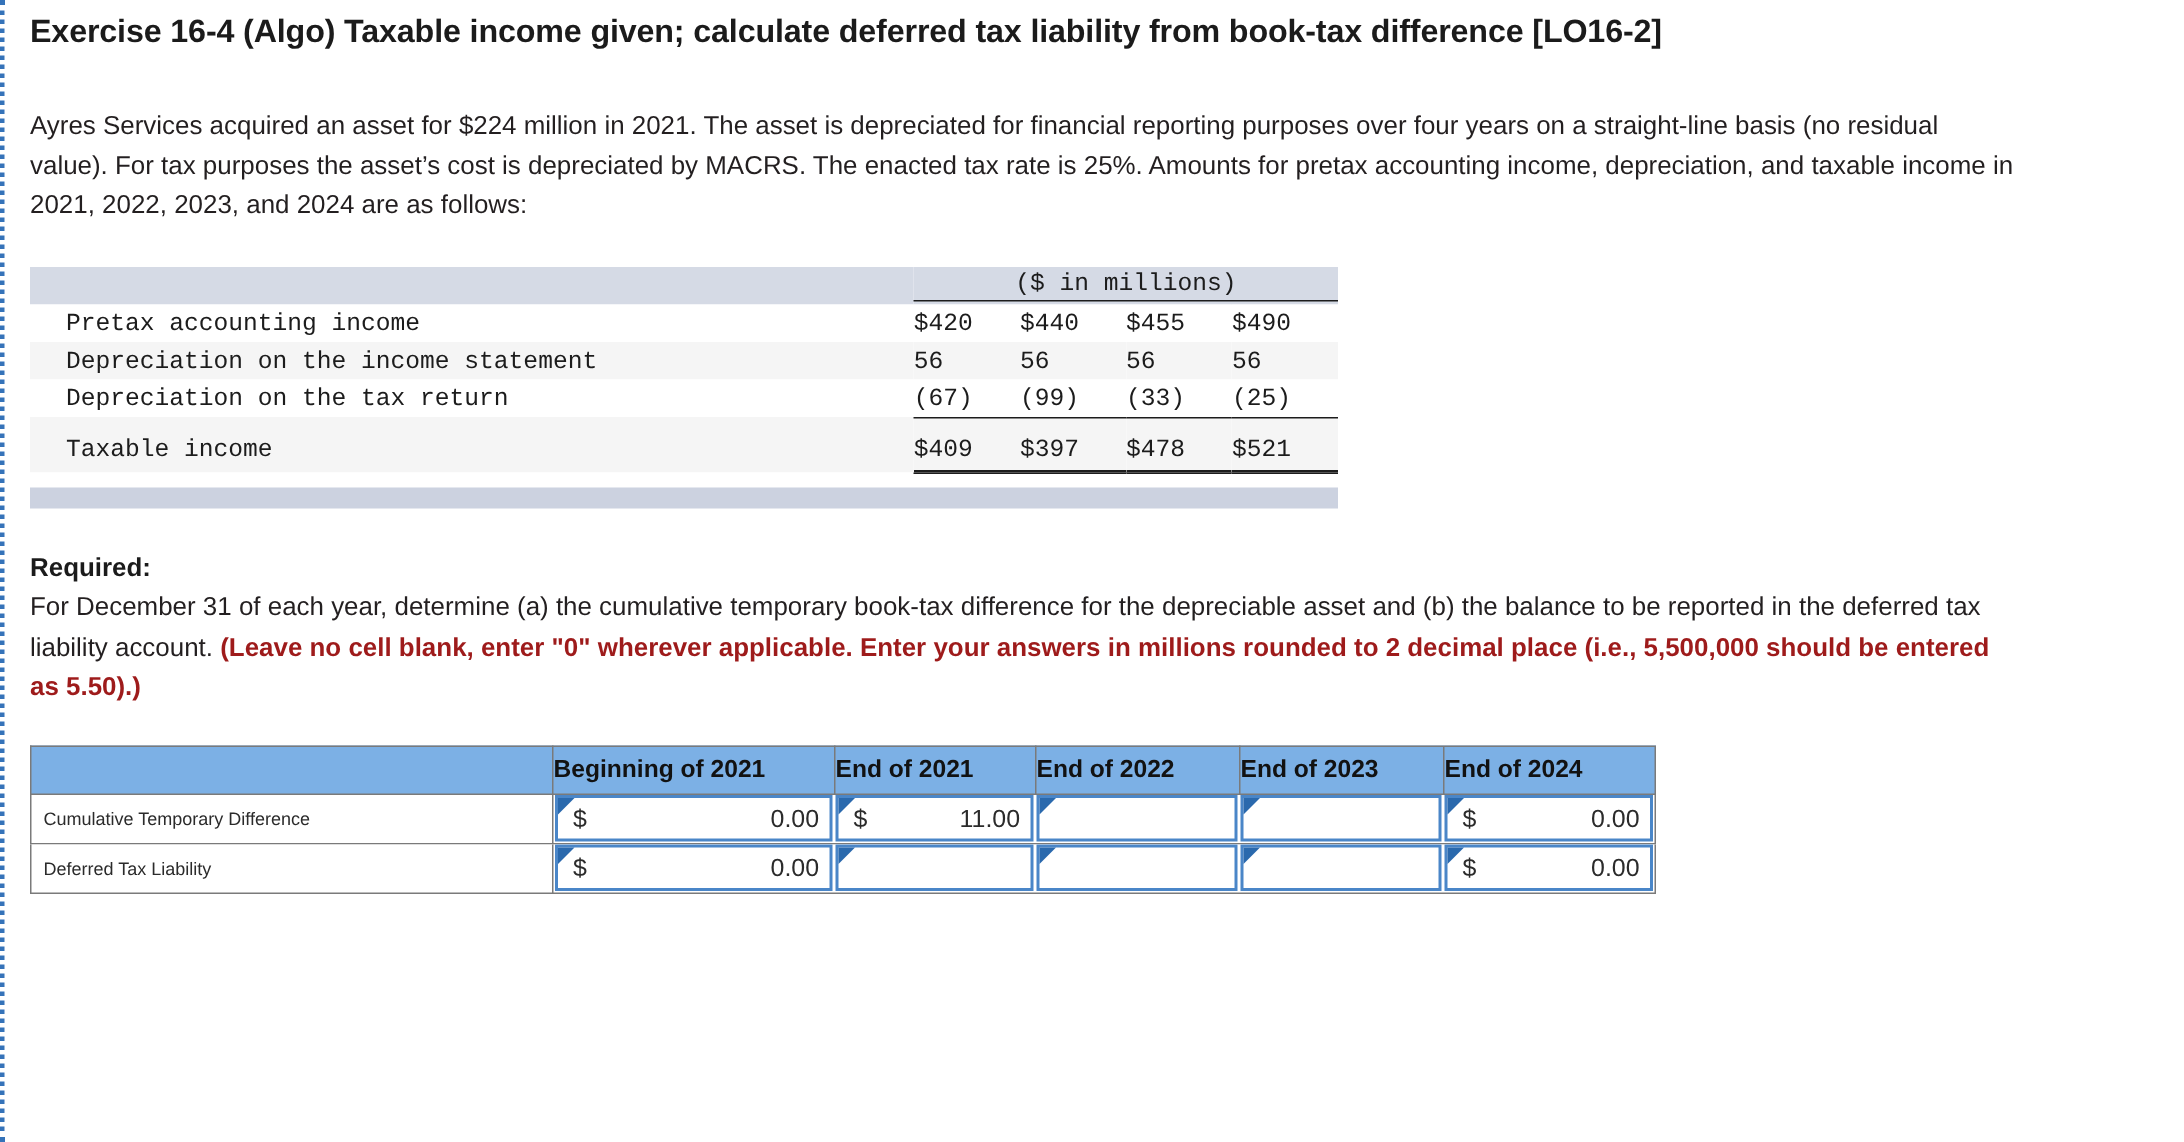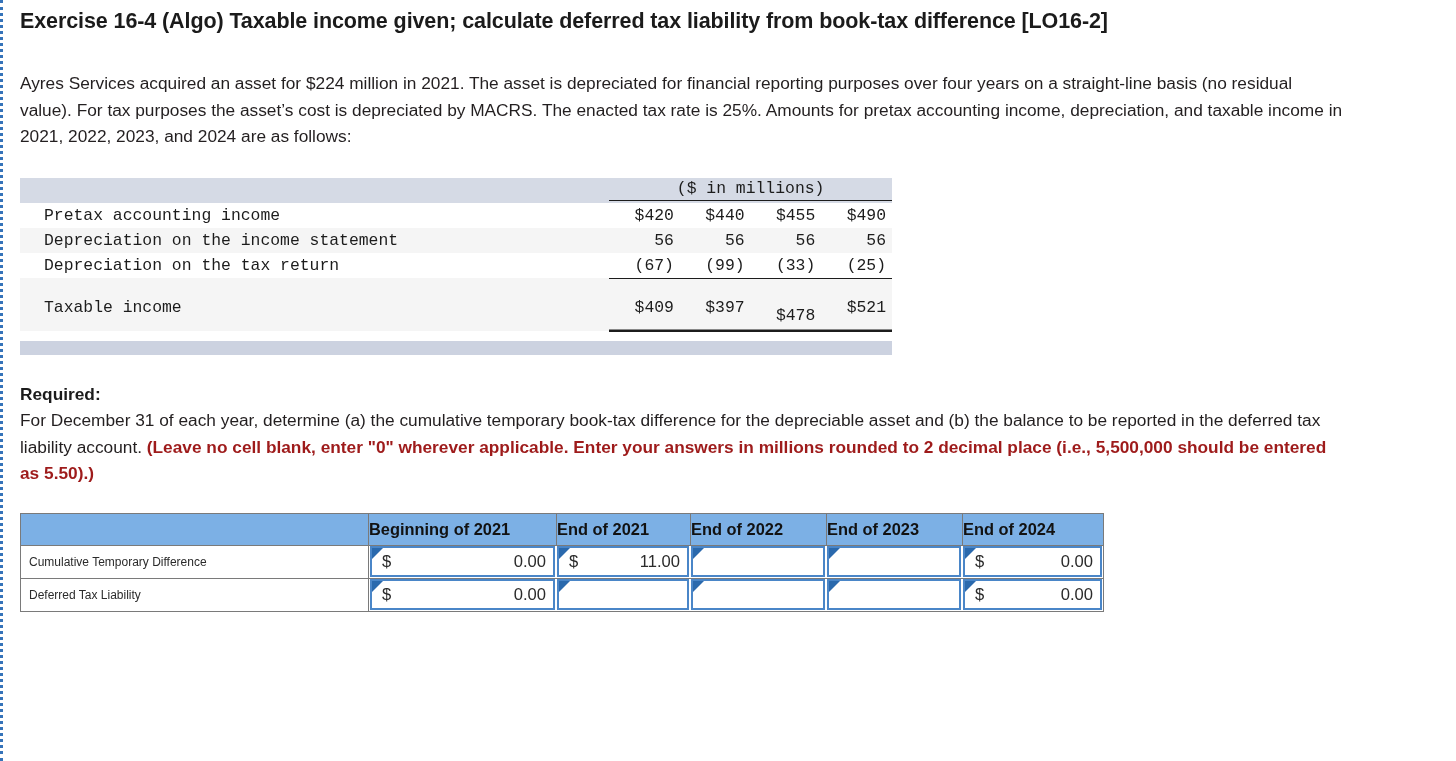--- a/index.html
+++ b/index.html
@@ -87,21 +87,21 @@
     background: #d5dae5;
     text-align: right;
     height: 26px;
     padding-right: 6px;
   }
   .exhibit .lbl {
     padding-left: 24px;
     height: 25px;
   }
   .exhibit .num {
-    text-align: right;
+    text-align: left;
     padding-right: 6px;
     height: 25px;
     margin-top: 40px;
   }
   .exhibit tr.r-white td { background: #ffffff; }
   .exhibit tr.r-gray  td { background: #f5f5f5; }
   .exhibit .u1 { border-bottom: 1.6px solid #1c1c1c; }
   .exhibit .u2 {
     border-bottom: 1.6px solid #1c1c1c;
     box-shadow: inset 0 -5px 0 -3.4px #1c1c1c;
@@ -244,21 +244,21 @@
       <td></td>
       <td class="num u1">(25)</td>
     </tr>
 
     <tr class="r-gray">
       <td class="lbl" style="padding-top:6px;height:30px;">Taxable income</td>
       <td class="num u2" style="padding-top:6px;height:30px;">$409</td>
       <td></td>
       <td class="num u2" style="padding-top:6px;height:30px;">$397</td>
       <td></td>
-      <td class="num u2" style="padding-top:22px;height:30px;">$478</td>
+      <td class="num u2" style="padding-top:6px;height:30px;">$478</td>
       <td></td>
       <td class="num u2" style="padding-top:6px;height:30px;">$521</td>
     </tr>
 
     <tr class="spacer">
       <td colspan="8"></td>
     </tr>
     <tr class="bandbot">
       <td colspan="8"></td>
     </tr>

